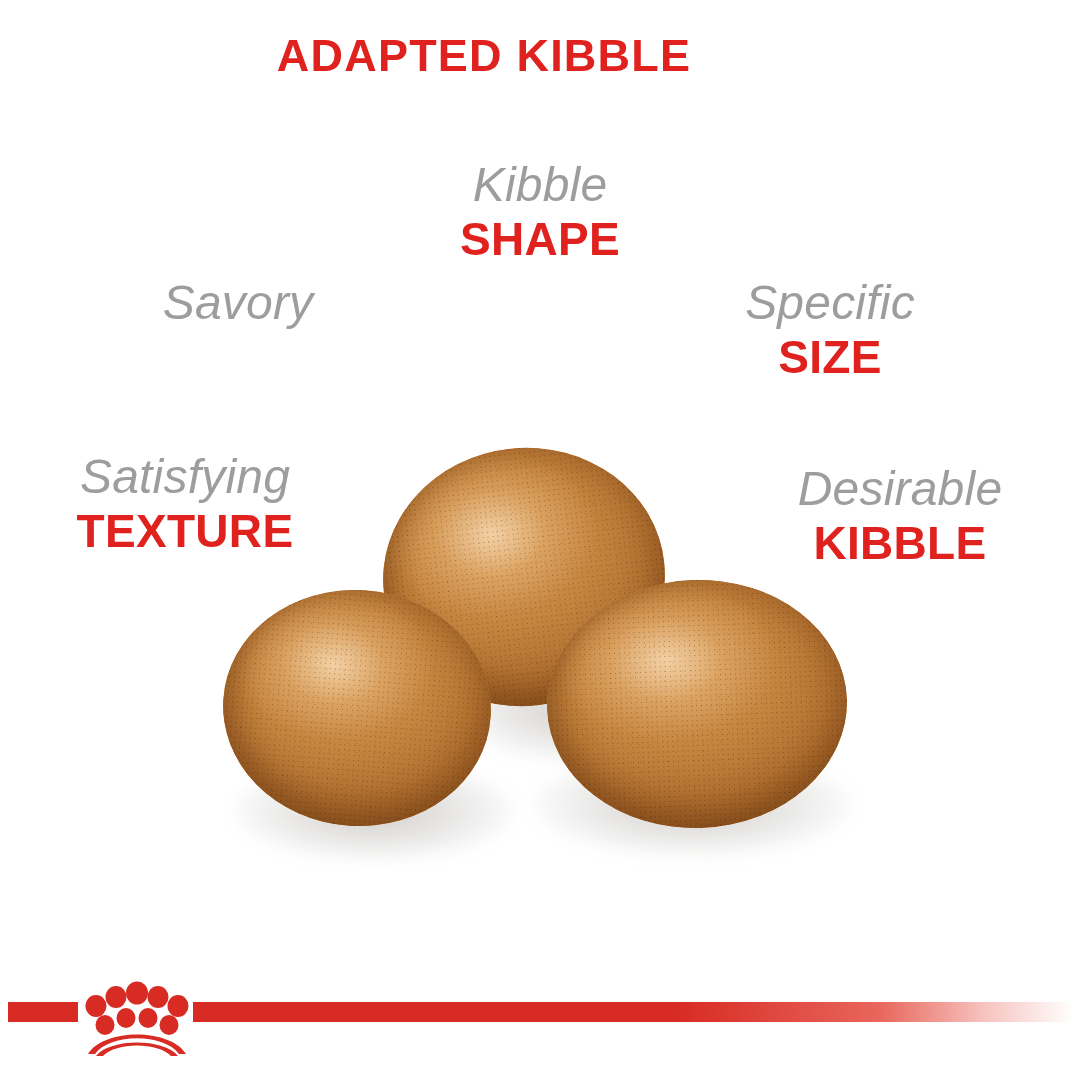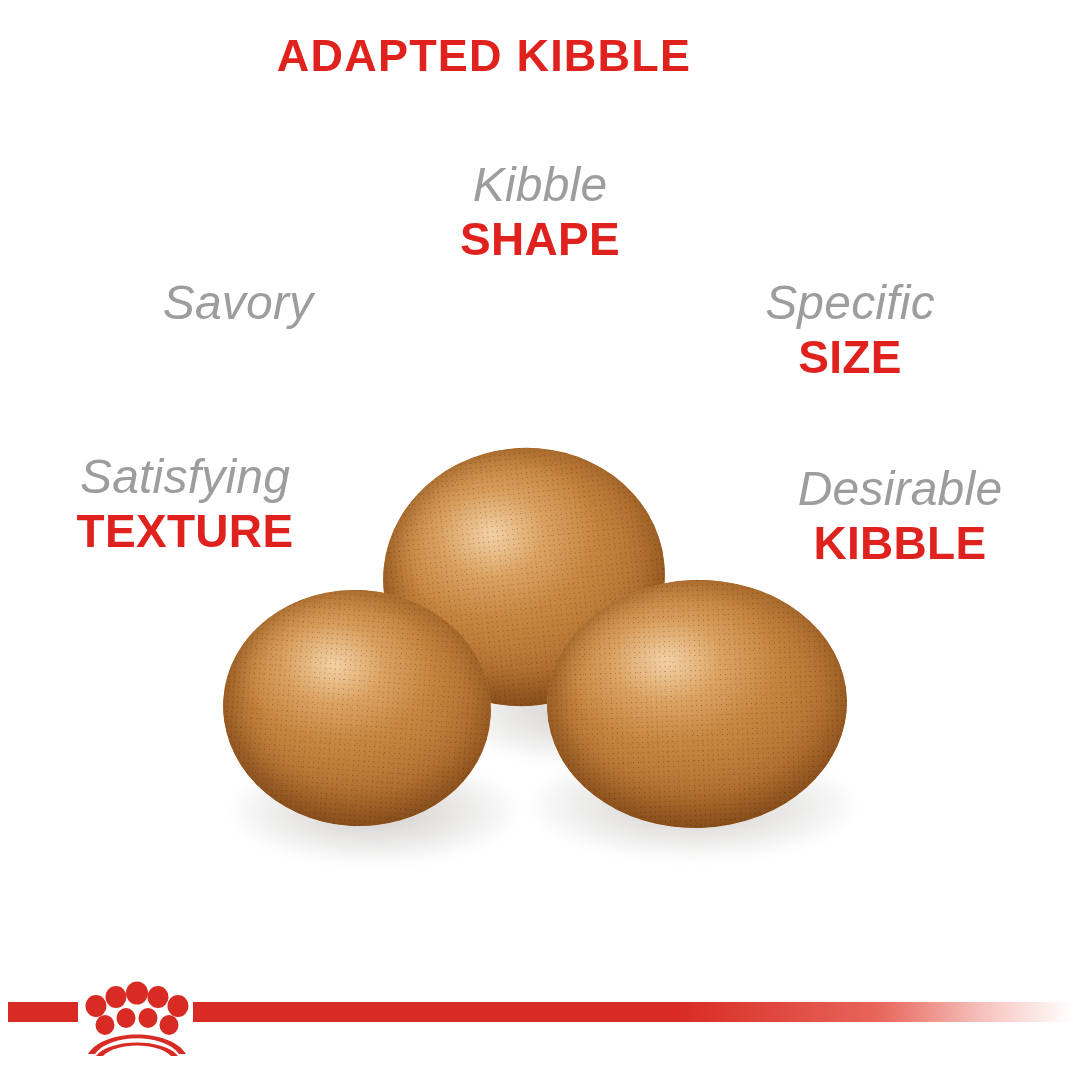--- a/index.html
+++ b/index.html
@@ -55,21 +55,21 @@
     color: #e0221f;
     font-size: 46px;
     line-height: 1.1;
     letter-spacing: 0.3px;
     margin-top: 4px;
   }
 
   
   #feat-shape   { top: 160px; left: 390px;  width: 300px; }
   #feat-aroma   { top: 278px; left: 88px;   width: 300px; }
-  #feat-size    { top: 278px; left: 700px;  width: 300px; }
+  #feat-size    { top: 278px; left: 680px;  width: 300px; }
   #feat-texture { top: 452px; left: 25px;   width: 320px; }
   #feat-flavors { top: 464px; left: 740px;  width: 320px; text-align: center; }
 
   
   .kibble-stage {
     position: absolute;
     left: 195px;
     top: 430px;
     width: 700px;
     height: 460px;

